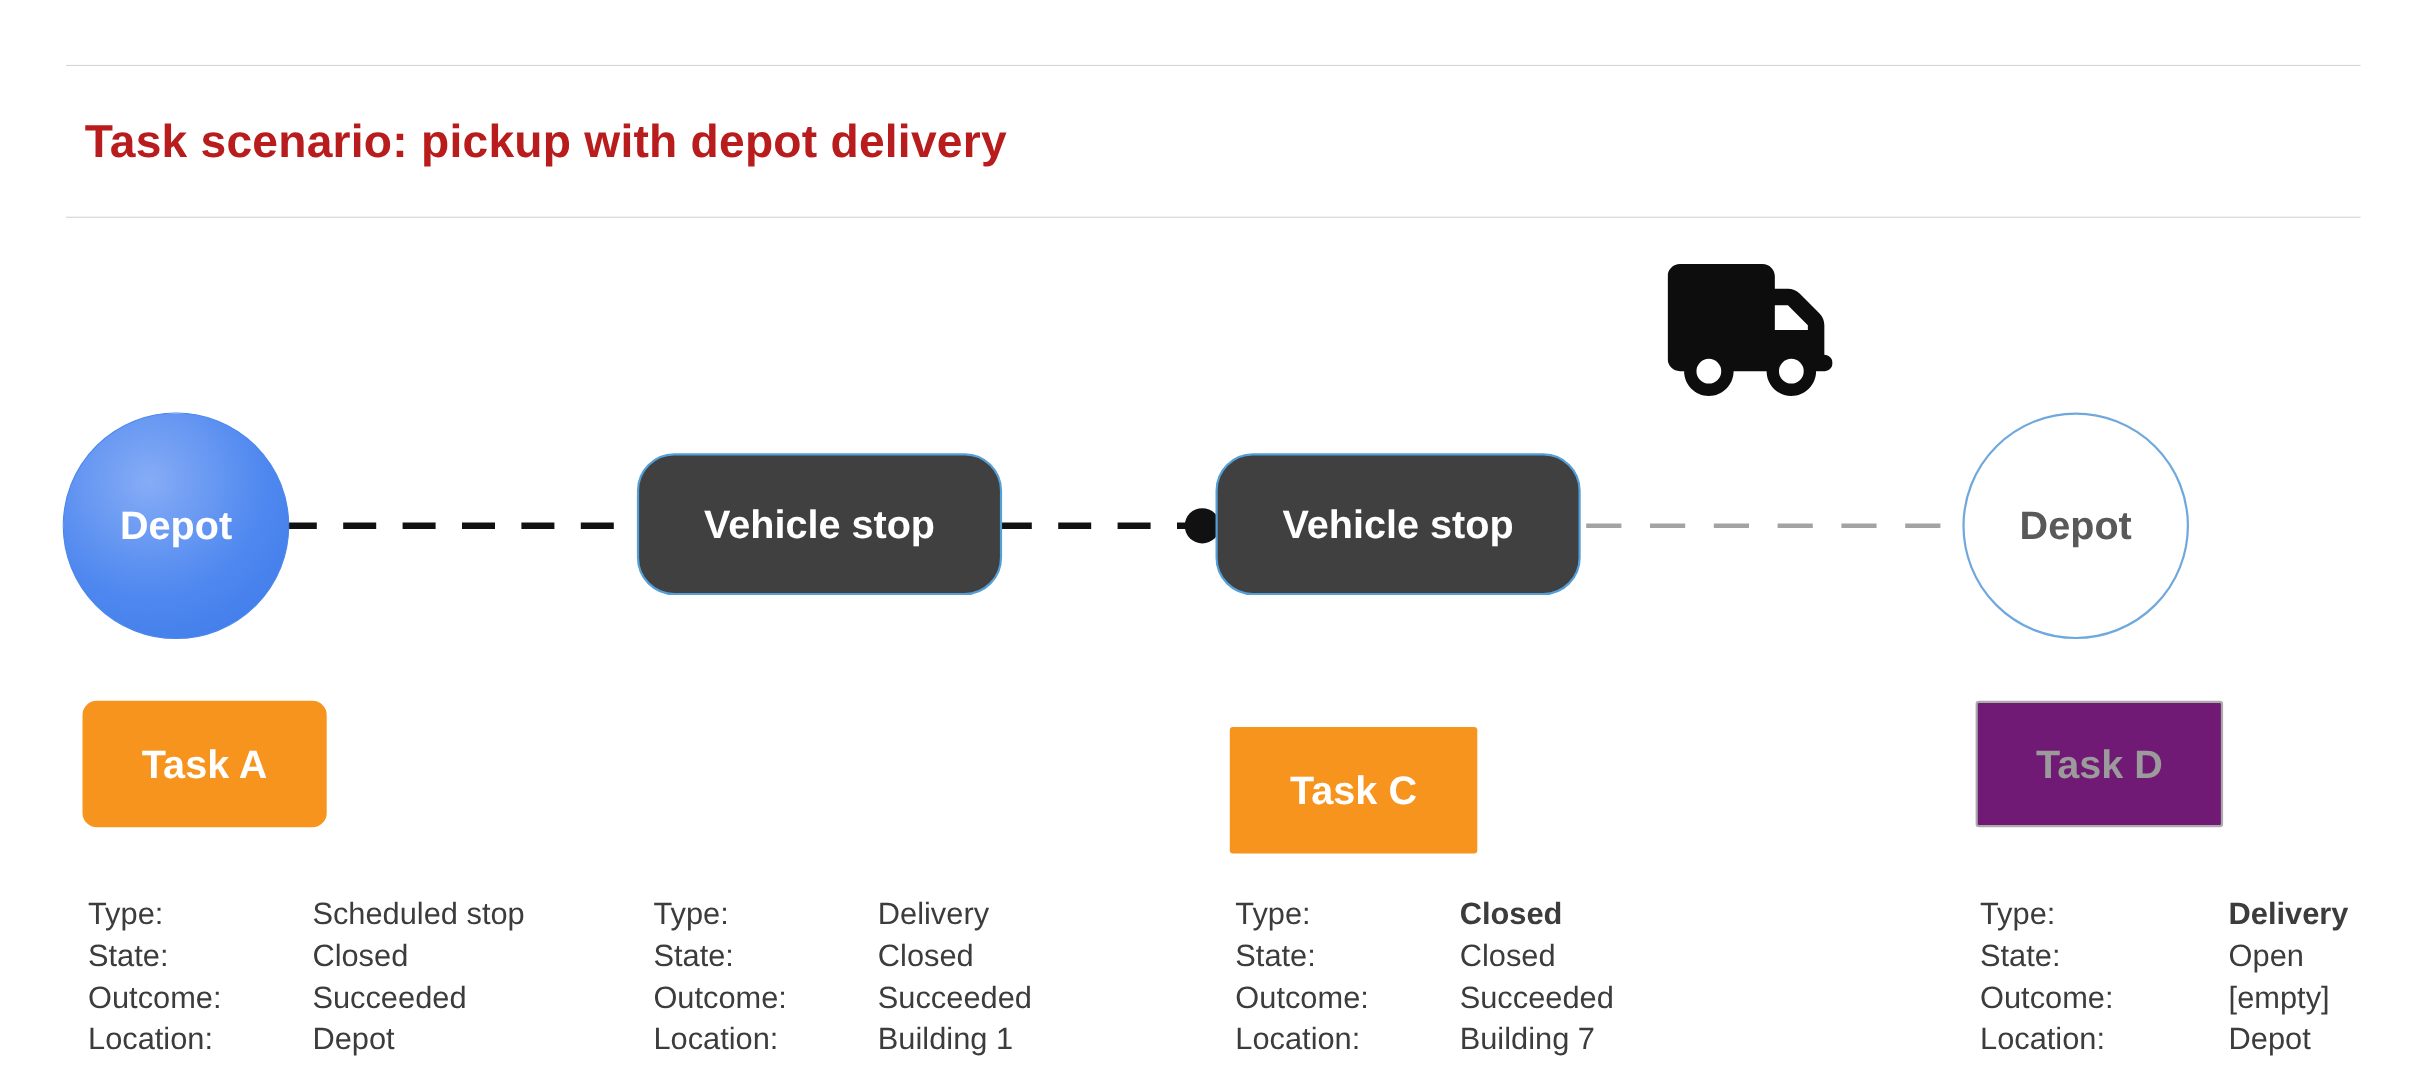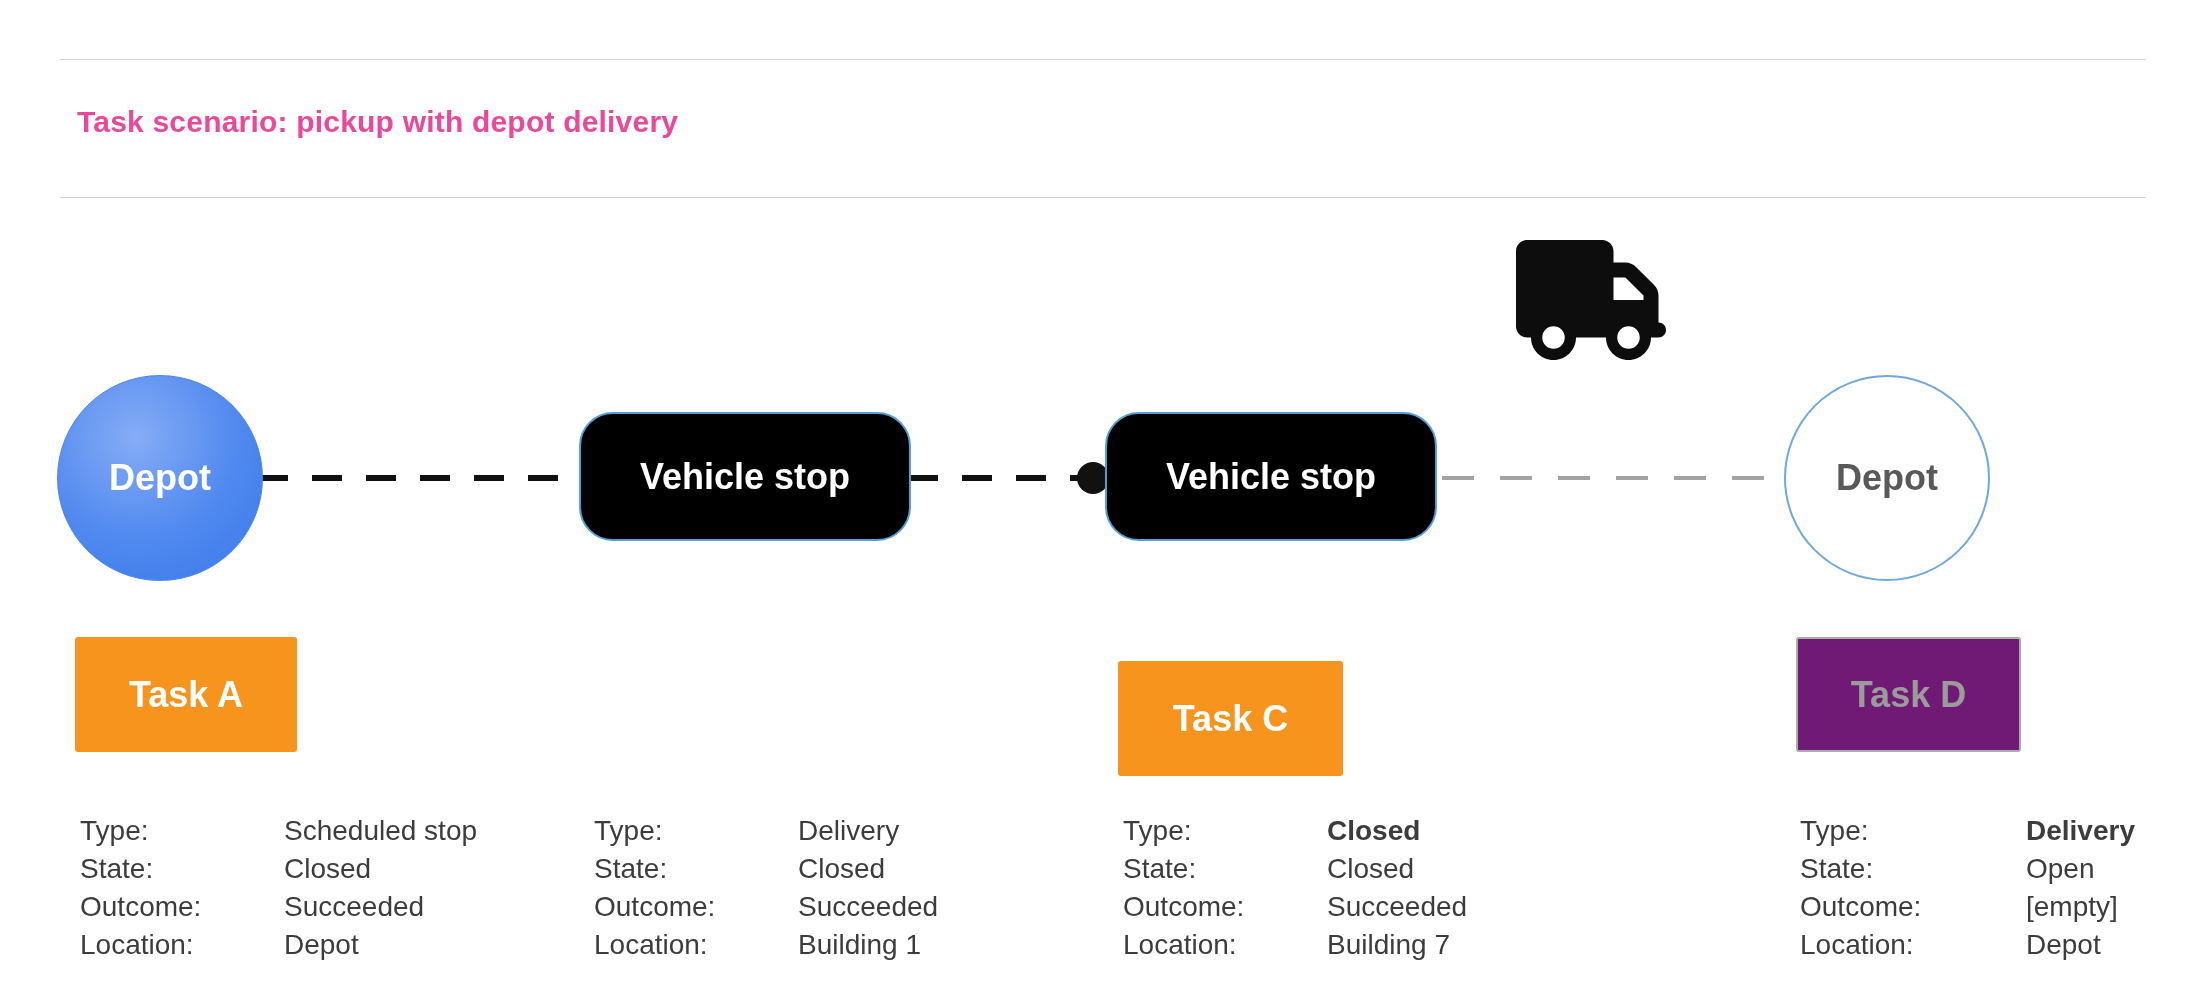--- a/index.html
+++ b/index.html
@@ -17,21 +17,21 @@
   .rule {
     position: absolute;
     left: 60px; width: 2086px; height: 0;
     border-top: 1px solid #d4d4d4;
   }
   .rule-top { top: 59px; }
   .rule-bottom { top: 197px; }
   .title {
     position: absolute;
     left: 77px; top: 105px;
-    font-size: 30px; font-weight: 700; color: #ec4899;
+    font-size: 42px; font-weight: 700; color: #b91c1c;
     letter-spacing: 0.2px;
   }
   .connectors {
     position: absolute; left: 0; top: 0;
     width: 2204px; height: 991px;
     pointer-events: none;
   }
   .dash-black { stroke: #111111; stroke-width: 6; stroke-dasharray: 30 24; }
   .dash-gray  { stroke: #a3a3a3; stroke-width: 4; stroke-dasharray: 32 26; }
   .dot { fill: #111111; }
@@ -54,35 +54,35 @@
   }
   .depot-end {
     left: 1784px; top: 375px;
     color: #595959;
     background: #ffffff;
     border: 2px solid #6fa8dc;
   }
   .vstop {
     width: 332px; height: 129px;
     border-radius: 34px;
-    background: #000000;
+    background: #404040;
     border: 2px solid #549fd7;
     color: #ffffff;
   }
   .vstop1 { left: 579px; top: 412px; }
   .vstop2 { left: 1105px; top: 412px; }
   .task-box {
     position: absolute; top: 637px; height: 115px;
     display: flex; align-items: center; justify-content: center;
     font-weight: 700; font-size: 36px;
     border-radius: 3px;
   }
   .task-orange { background: #f7941e; color: #ffffff; }
   .task-outline { background: #701a75; color: #9b9b9b; border: 2px solid #ababab; }
-  .task-a { left: 75px;   width: 222px; }
+  .task-a { left: 75px;   width: 222px; border-radius: 13px; }
   .task-b { left: 589px;  width: 224px; }
   .task-c { left: 1118px; width: 225px; margin-top: 24px; }
   .task-d { left: 1796px; width: 225px; }
   .details {
     position: absolute; top: 812px;
     display: grid;
     grid-template-columns: 190px auto;
     column-gap: 14px;
     font-size: 28px; line-height: 38px;
     color: #3c3c3c;

